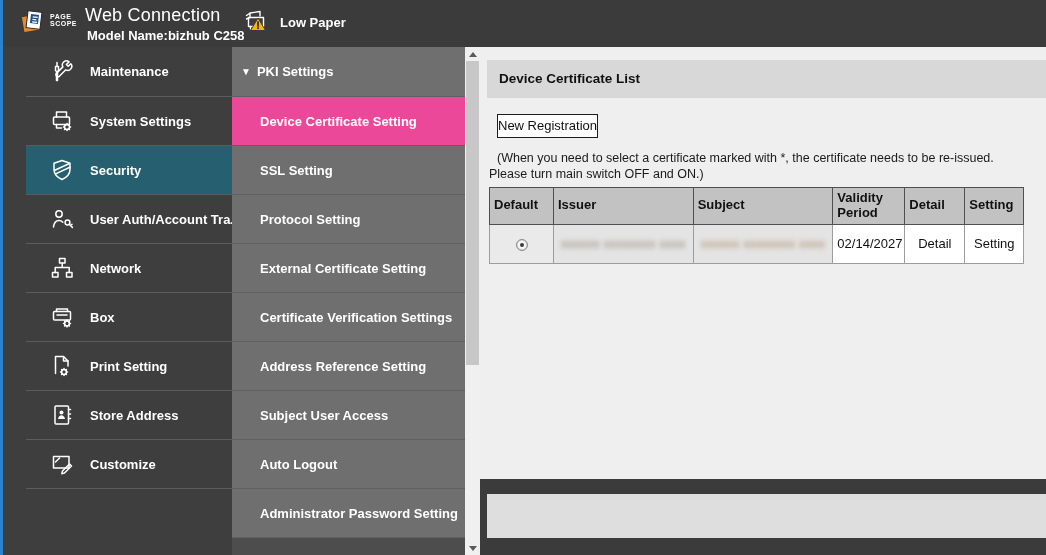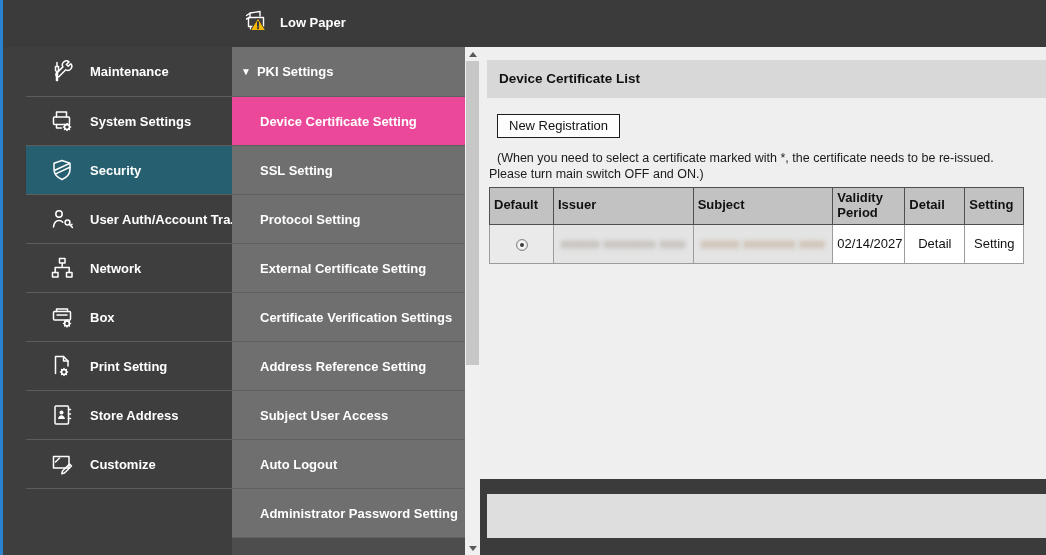--- a/index.html
+++ b/index.html
@@ -39,21 +39,21 @@
   .scrollbar { position:absolute; left:465px; top:47px; width:15px; height:508px; background:#f0f0f0; }
   .sb-btn { position:absolute; left:0; width:15px; height:14px; display:flex; align-items:center; justify-content:center; cursor:pointer; }
   .sb-up { top:0; } .sb-down { bottom:0; }
   .tri-up { width:0; height:0; border-left:4px solid transparent; border-right:4px solid transparent; border-bottom:5px solid #5a5a5a; }
   .tri-down { width:0; height:0; border-left:4px solid transparent; border-right:4px solid transparent; border-top:5px solid #5a5a5a; }
   .sb-thumb { position:absolute; left:1px; top:14px; width:13px; height:304px; background:#c7c7c7; cursor:grab; }
 
   
   .main { position:absolute; left:480px; top:47px; width:566px; height:432px; background:#efefef; }
   .page-titlebar { margin:13px 0 0 7px; height:38px; background:#d8d8d8; line-height:38px; padding-left:12px; font-size:13.5px; font-weight:bold; color:#111; }
-  .new-reg-btn { display:inline-block; margin:16px 0 0 17px; padding:3px 11px 4px; background:#fdfdfd; border:1px solid #1d1d1d; font-size:13px; color:#111; font-family:inherit; cursor:pointer; }
+  .new-reg-btn { display:inline-block; margin:16px 0 0 17px; padding:3px 0 4px; background:#fdfdfd; border:1px solid #1d1d1d; font-size:13px; color:#111; font-family:inherit; cursor:pointer; }
   .note { margin:13px 0 0 9px; font-size:12.5px; color:#1a1a1a; line-height:1.24; }
   .note .l1 { text-indent:8px; }
 
   table.cert { margin:5px 0 0 9px; border-collapse:collapse; font-size:13px; color:#111; border:1px solid #4f4f4f; }
   table.cert th { background:#c2c2c2; border:1px solid #4f4f4f; font-weight:bold; text-align:left; padding:3px 4px; line-height:1.15; vertical-align:middle; }
   table.cert td { border:1px solid #9c9c9c; height:39px; vertical-align:middle; }
   .col-default { width:64px; } .col-issuer { width:128px; } .col-subject { width:124px; }
   .col-validity { width:72px; } .col-detail { width:60px; } .col-setting { width:59px; }
   td.cell-default { background:#eaeaea; text-align:center; }
   td.cell-masked { background:#e4e4e4; padding:0 7px; }
@@ -68,20 +68,36 @@
 
   svg.ln { stroke:#fff; fill:none; stroke-width:1.5; stroke-linecap:round; stroke-linejoin:round; }
 </style>
 </head>
 <body>
 
 <div class="app">
   <div class="edge-stripe"></div>
 
   <div class="topbar">
+    <div class="brand">
+      <svg class="logo" viewBox="0 0 30 30">
+        <rect x="5" y="8" width="15" height="15" fill="#e8882d" transform="rotate(-10 12 15)"></rect>
+        <rect x="9" y="3.5" width="14" height="17" fill="#ffffff" stroke="#262626" transform="rotate(7 16 12)"></rect>
+        <rect x="12.5" y="6.5" width="8" height="9" fill="#1d4f8e" transform="rotate(7 16 11)"></rect>
+        <path d="M14.5 9h5M14.5 11.5h4M14.5 14h5" stroke="#ffffff" stroke-width="1.2" transform="rotate(7 16 11)"></path>
+      </svg>
+      <div class="logo-text">
+        <div>PAGE</div>
+        <div>SCOPE</div>
+      </div>
+      <div class="title-block">
+        <div class="app-title">Web Connection</div>
+        <div class="model-name">Model Name:bizhub C258</div>
+      </div>
+    </div>
     <div class="status">
       <svg width="28" height="30" viewBox="0 0 28 30">
         <g stroke="#fff" fill="none" stroke-width="1.4" stroke-linecap="round" stroke-linejoin="round">
           <path d="M6 10.5 L6 6 L16 4.5 L16 9"></path>
           <path d="M4.5 10.5 h15 v9 h-15 z"></path>
           <path d="M6.5 19.5v2.5M17.5 19.5v2.5"></path>
           <path d="M2.5 8.5l3-2M2.5 12l3-1.5"></path>
         </g>
         <path d="M14 11 L21.5 23.5 L6.5 23.5 Z" fill="#f2b705" stroke="#3b3b3b" stroke-width="1"></path>
         <path d="M14 15v4" stroke="#3b3b3b" stroke-width="2" stroke-linecap="round"></path>

